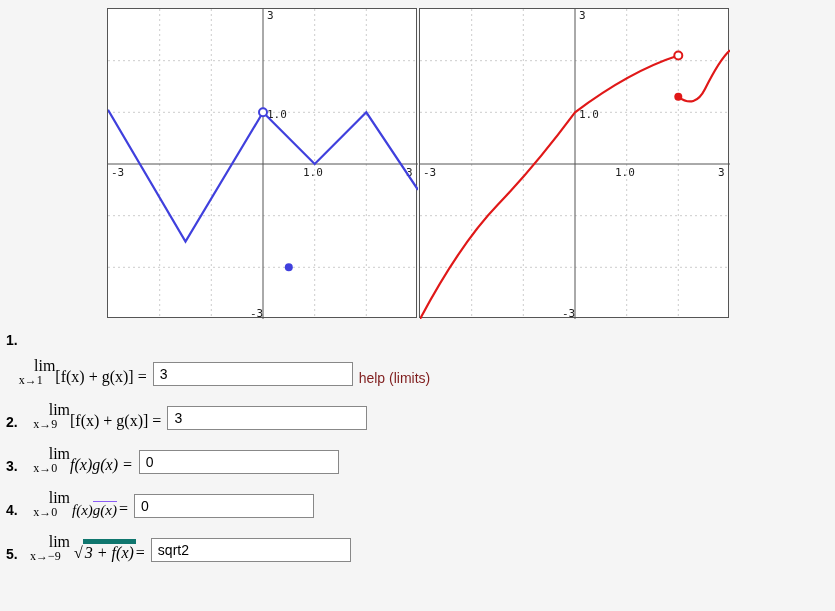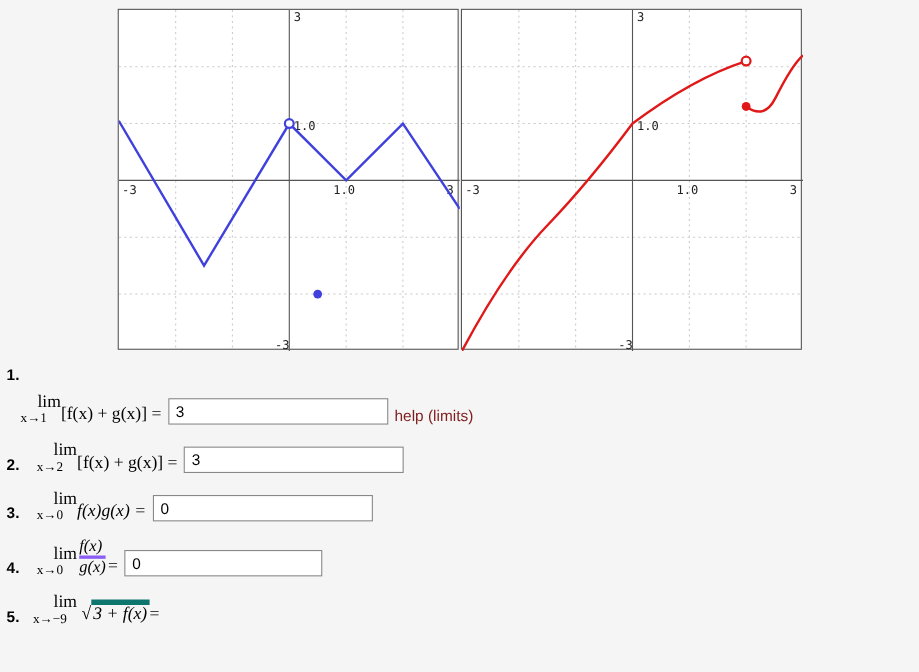--- a/index.html
+++ b/index.html
@@ -9,23 +9,23 @@
     .italic { font-style: italic; font-family: 'Times New Roman', serif; font-size: 16px; }
     .graphs-row { display: flex; justify-content: center; gap: 2px; margin-bottom: 14px; }
     .graph-box { width: 310px; height: 310px; background: #fff; border: 1px solid #555; position: relative; }
     .questions { padding-left: 2px; }
     .qrow { margin: 10px 0 16px; display: flex; align-items: flex-end; flex-wrap: wrap; }
     .qlabel { font-family: 'Times New Roman', serif; font-size: 16px; display: inline-flex; align-items: flex-end; }
     .qnum-bold { font-weight: bold; font-family: Arial, sans-serif; font-size: 14px; margin-right: 3px; }
     .limstack { display: inline-flex; flex-direction: column; align-items: center; line-height: 1; }
     .limstack .top { font-size: 16px; margin-left: 28px; }
     .limstack .bot { font-size: 12px; text-align: center; }
-    .frac { display: inline-flex; flex-direction: column; align-items: flex-start; line-height: 1; margin: 0 2px; }
+    .frac { display: inline-flex; flex-direction: row; align-items: flex-end; line-height: 1; margin: 0 2px; }
     .frac .num { font-size: 15px; }
-    .frac .den { border-top: 3px solid #8b5cf6; font-size: 15px; padding-top: 1px; }
+    .frac .den { border-top: 1px solid #8b5cf6; font-size: 15px; padding-top: 1px; }
     .sqrt-sym { display: inline-block; }
     .ans-input { height: 24px; border: 1px solid #888; background: #fff; padding: 2px 6px; font-size: 14px; width: 200px; margin-left: 6px; margin-right: 6px; }
     .ans-input.short { width: 180px; }
     .help-link { color: #7f1d1d; font-size: 14px; cursor: pointer; }
     svg { display: block; }
     .axis-label { font-family: monospace; font-size: 11px; fill: #222; }
     .q1-header { font-weight: bold; font-size: 14px; margin-top: 8px; }
   </style>
 </head>
 <body>
@@ -107,21 +107,21 @@
       </span>
       <input class="ans-input" value="3" style="">
       <span class="help-link">help (limits)</span>
     </div>
 
     <div class="qrow">
       <span class="qlabel">
         <span class="qnum-bold">2. </span>
         <span class="limstack">
             <span class="top">lim</span>
-            <span class="bot">x→2</span>
+            <span class="bot">x→9</span>
           </span>
         <span>[f(x) + g(x)] = </span>
       </span>
       <input class="ans-input" value="3" style="">
     </div>
 
     <div class="qrow">
       <span class="qlabel">
         <span class="qnum-bold">3. </span>
         <span class="limstack">
@@ -153,15 +153,16 @@
       <span class="qlabel">
         <span class="qnum-bold">5. </span>
         <span class="limstack">
             <span class="top">lim</span>
             <span class="bot">x→−9</span>
           </span>
         <span class="sqrt-sym">&nbsp;√</span>
           <span style="border-top:5px solid #0f766e;font-style:italic;padding:0 2px;">3 + f(x)</span>
         <span> = </span>
       </span>
+      <input class="ans-input" value="sqrt2" style="">
     </div>
   </div>
 </div>
 
 </body></html>

